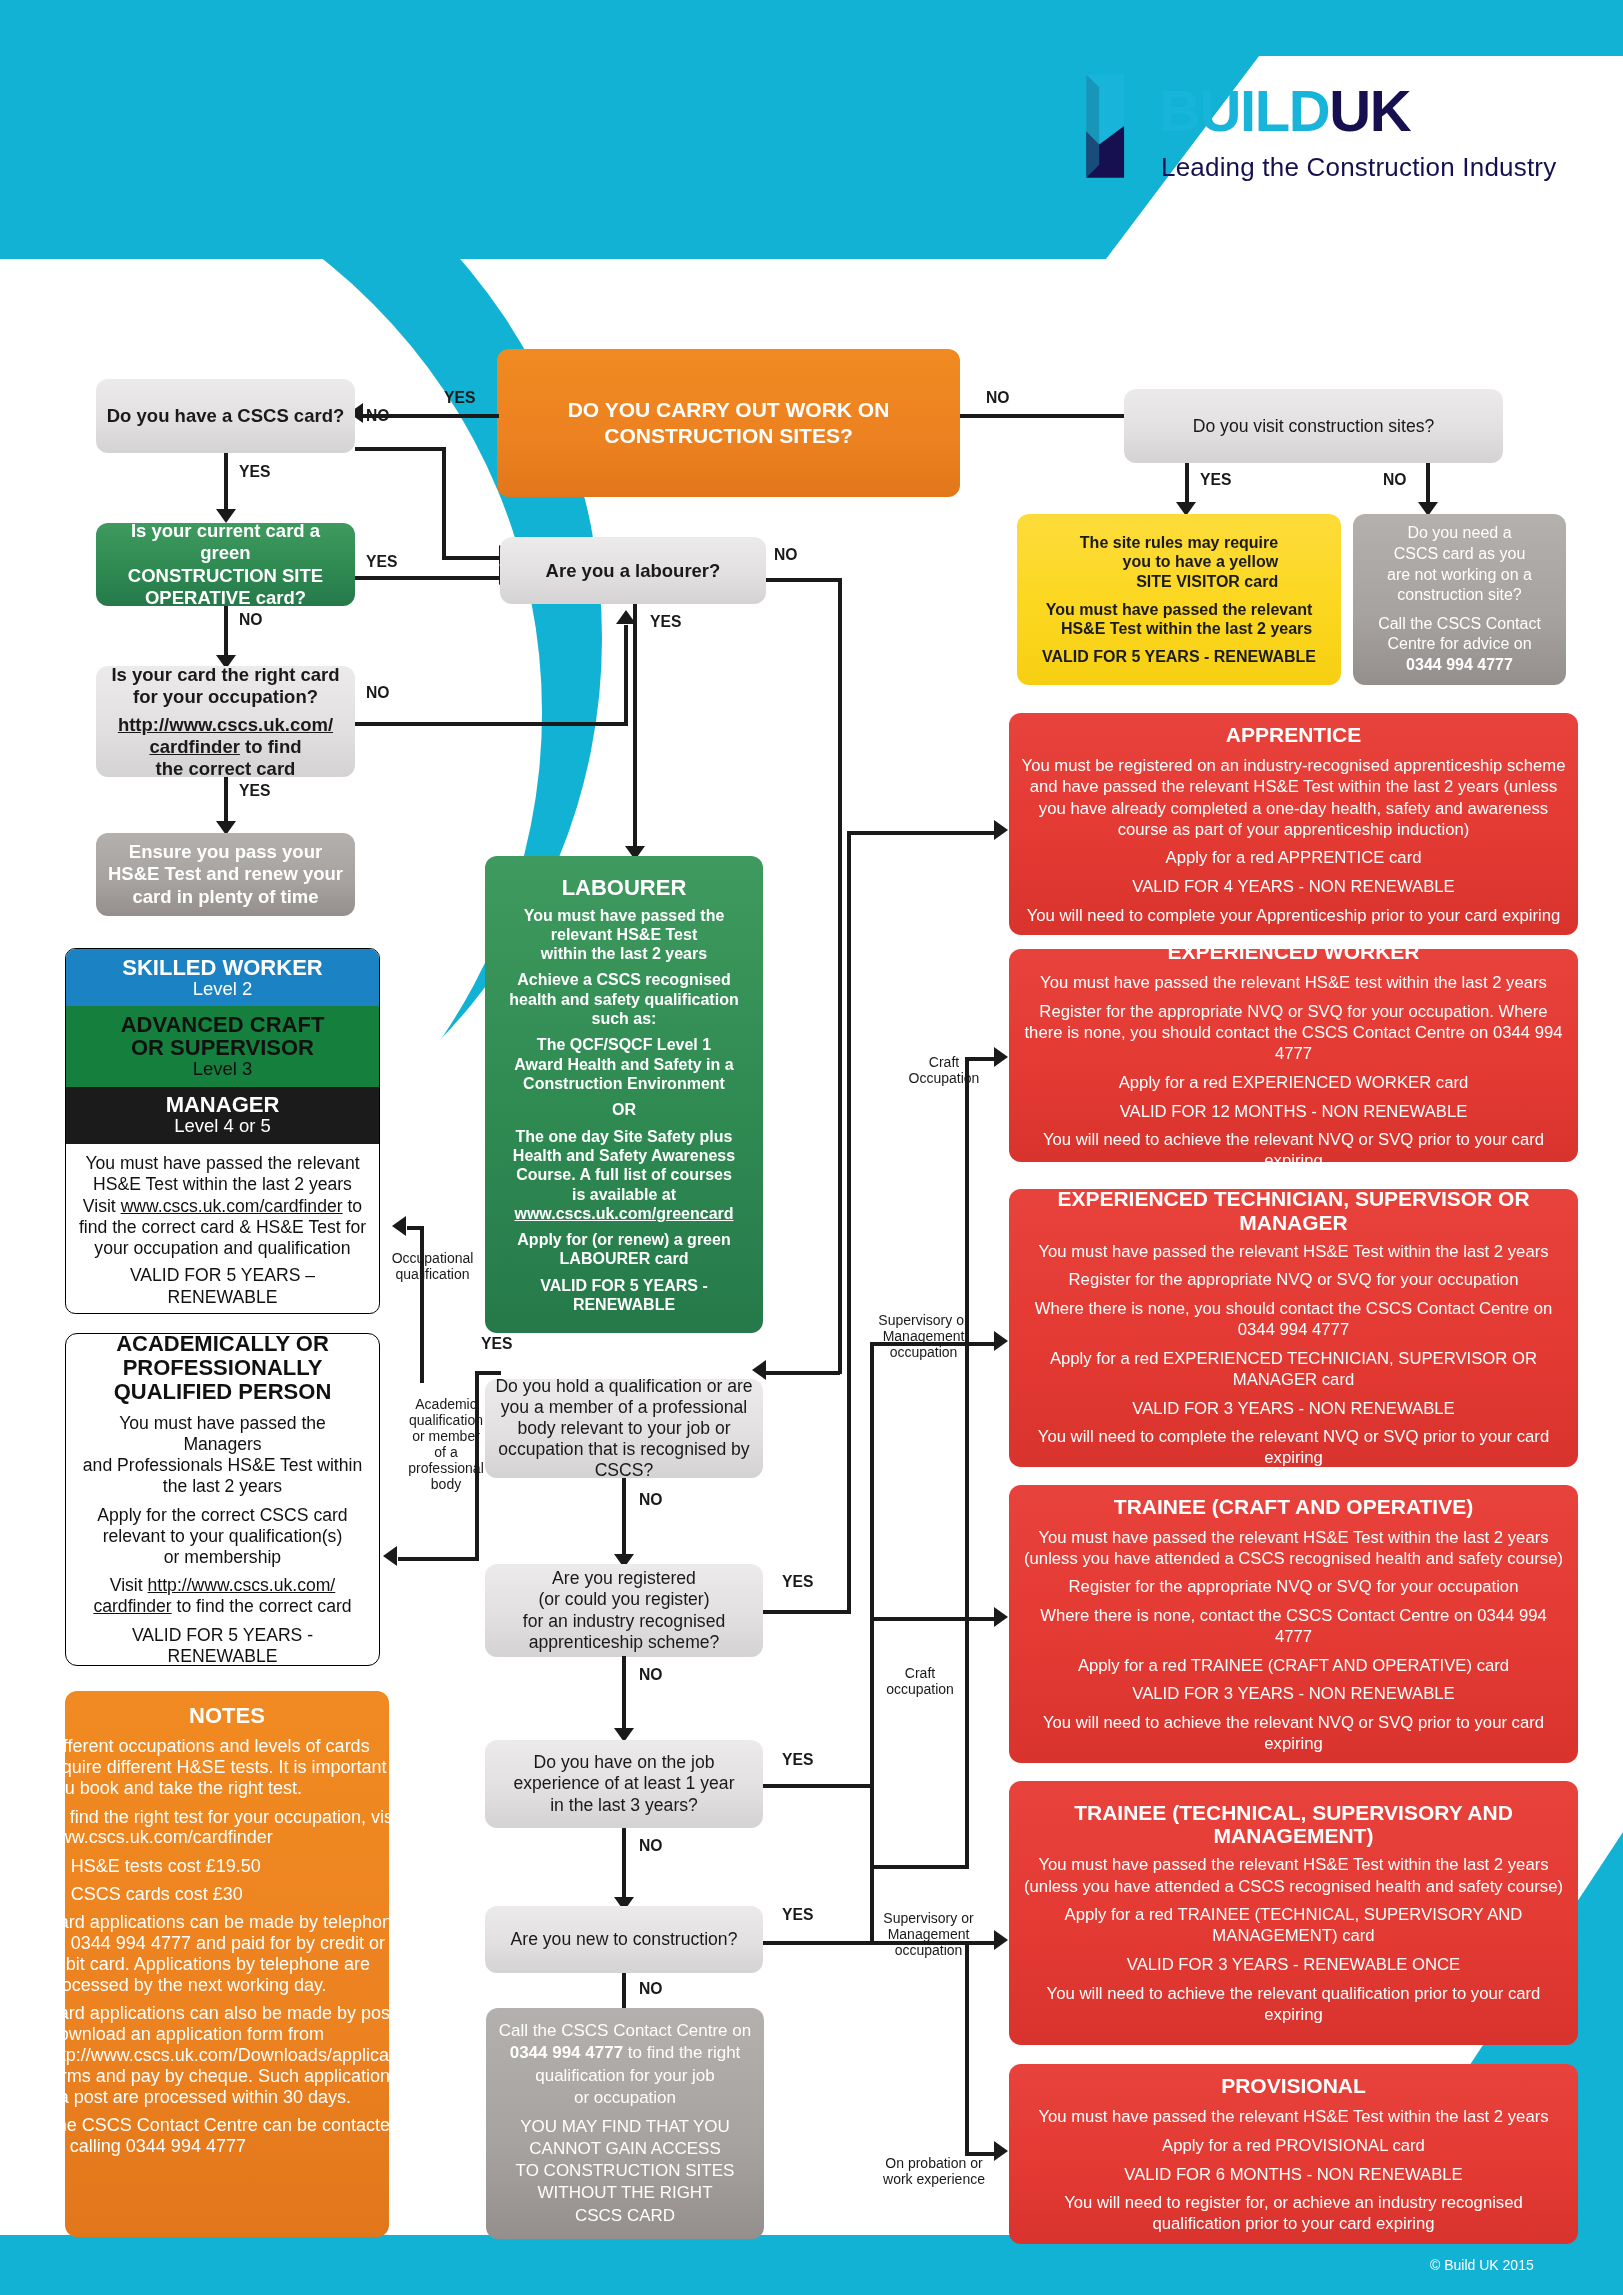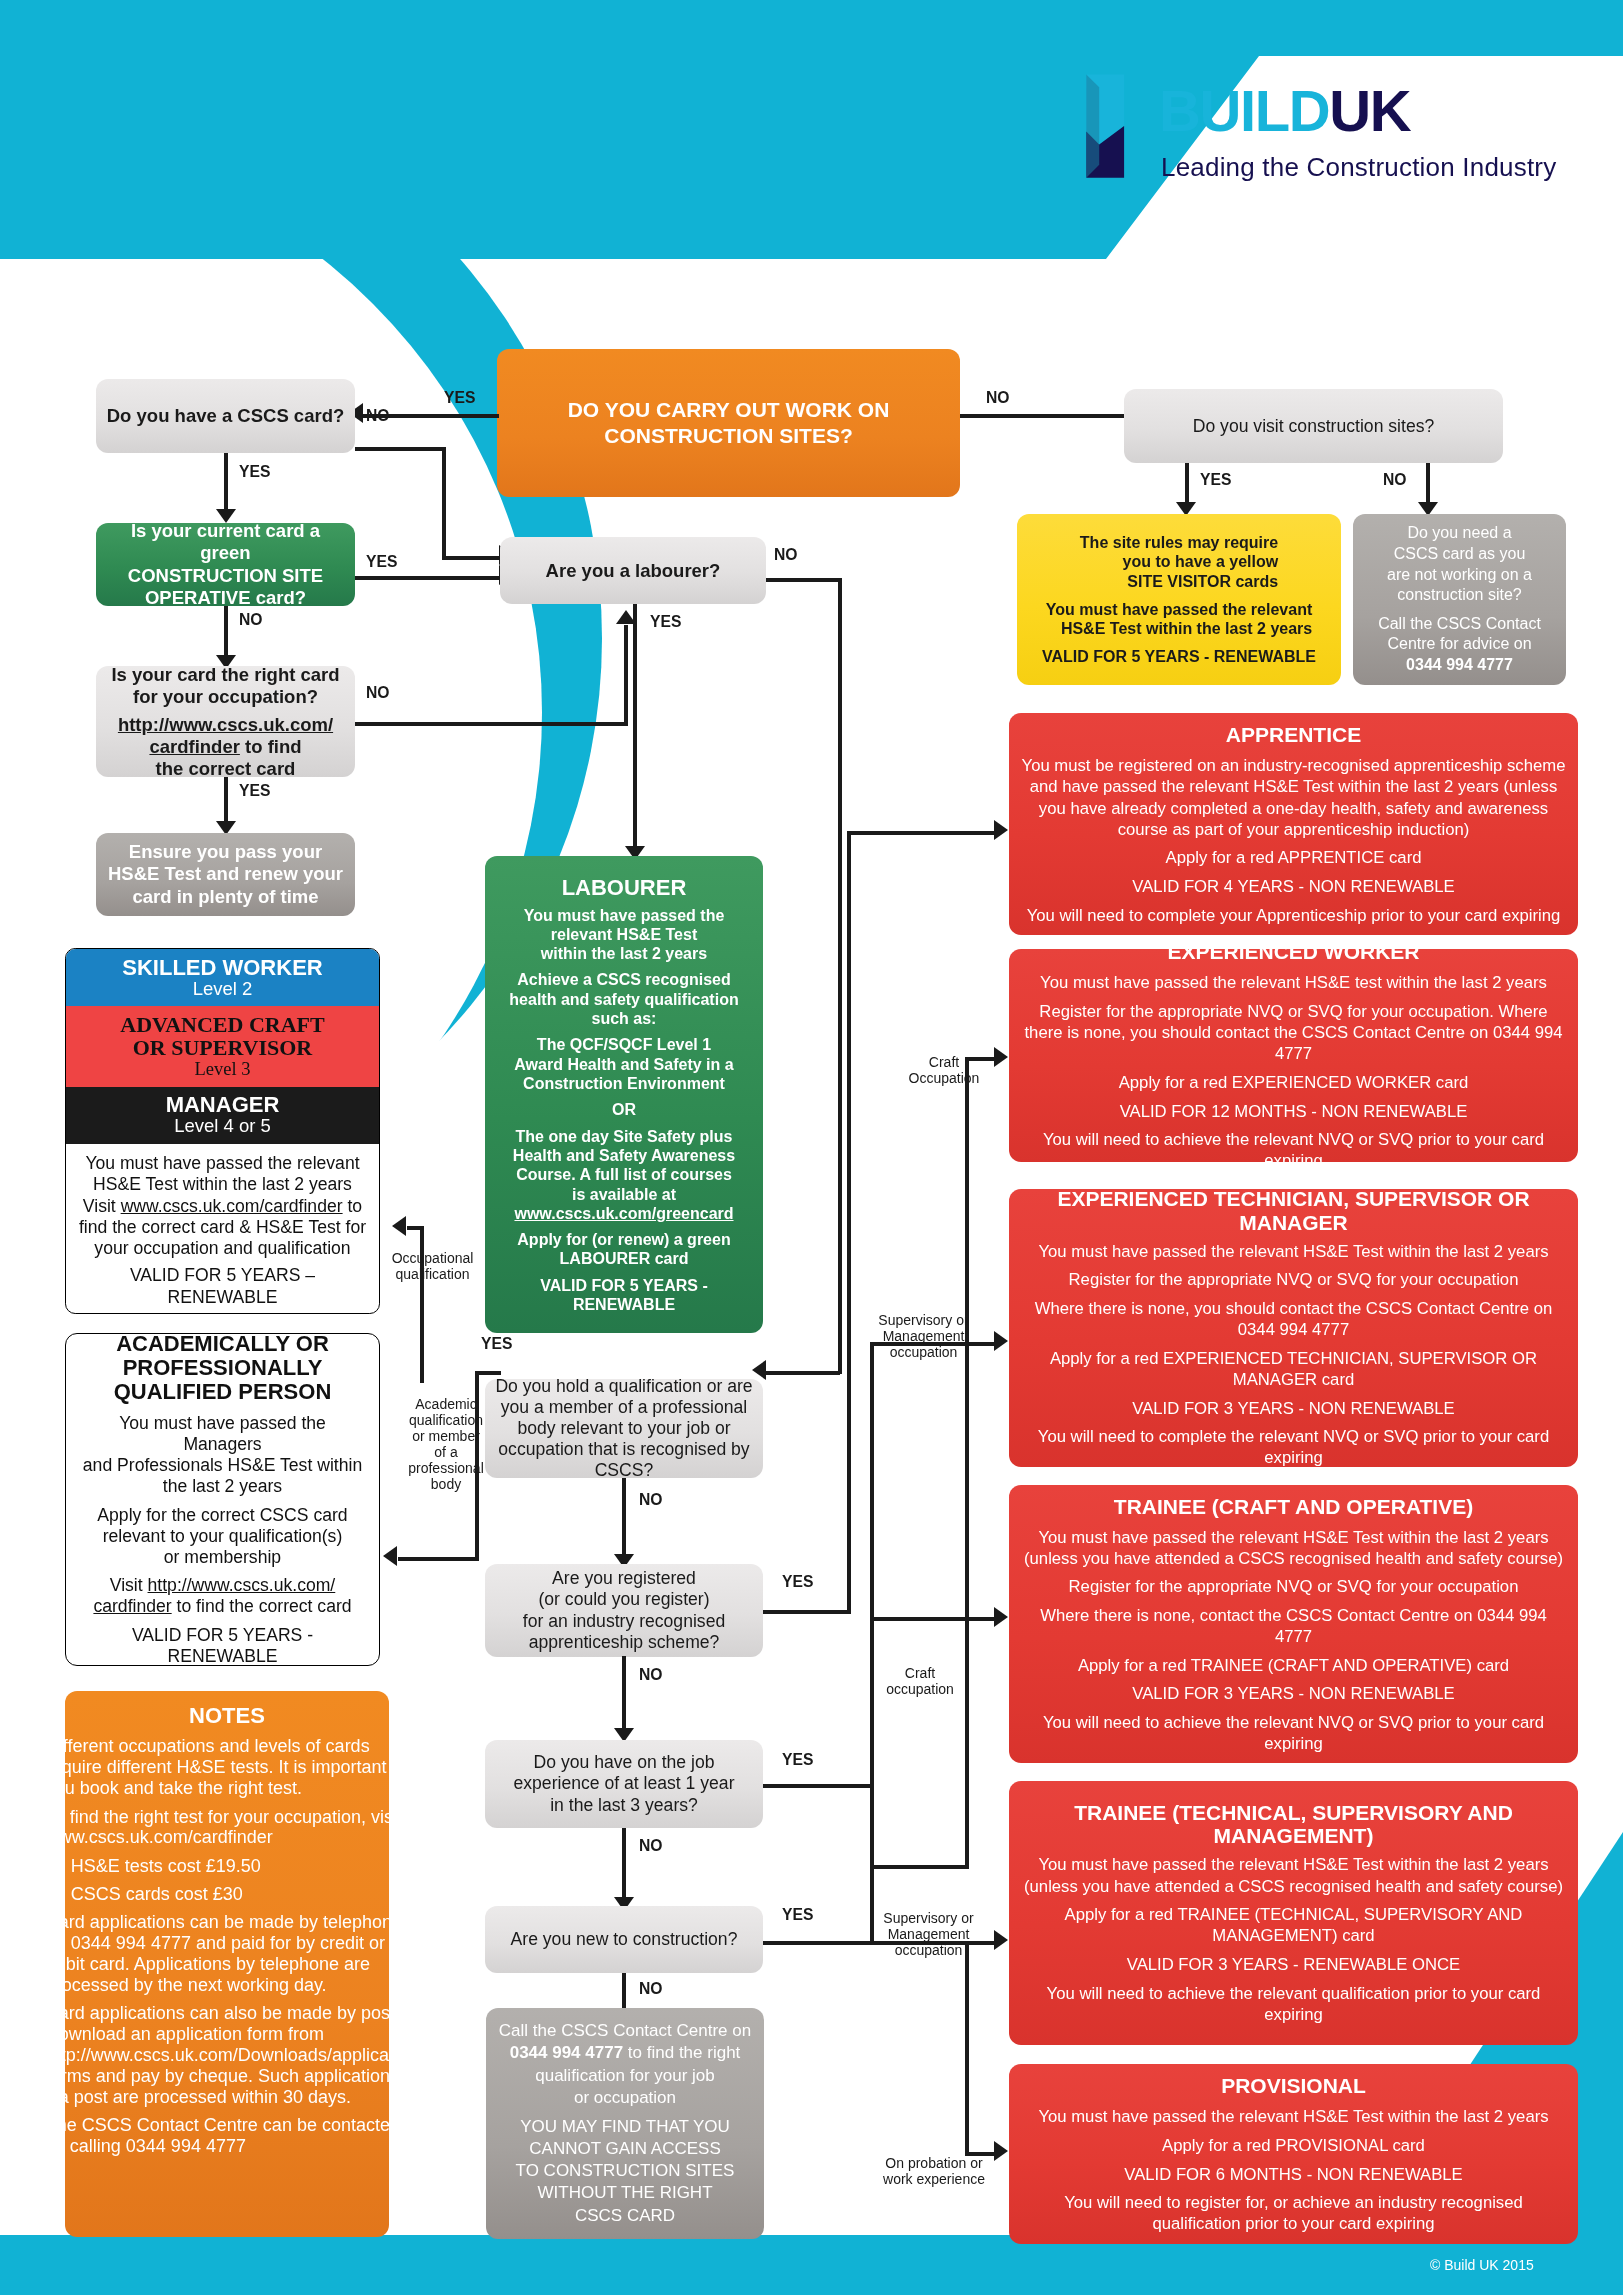--- a/index.html
+++ b/index.html
@@ -98,21 +98,21 @@
 
   
   .cardbox{
     position:absolute;box-sizing:border-box;border:1.4px solid #000;border-radius:10.2px;
     overflow:hidden;background:#fff;
   }
   .strip{padding:6.5px 4.6px 7.4px;text-align:center;}
   .strip .big{font-weight:bold;font-size:22px;line-height:1.05;}
   .strip .sm{font-size:18.5px;line-height:1.1;}
   .s-blue{background:#1b82c4;color:#fff;}
-  .s-yellow{background:#ef4444;color:#111;font-family:Liberation Serif, serif;}
+  .s-yellow{background:#15803d;color:#111;}
   .s-black{background:#1b1b1b;color:#fff;}
   .cardbody{padding:9.3px 10.2px 11px;text-align:center;color:#111;font-size:17.6px;line-height:1.2;}
   .cardbody p{margin:0 0 6.5px;}
   .cardbody p:last-child{margin-bottom:0;}
 
   .u{text-decoration:underline;}
   ul.notes{margin:0;padding:0 2.8px 0 18.5px;text-align:left;}
   ul.notes li{margin-bottom:7.4px;font-size:18px;line-height:1.16;}
   ul.notes li:last-child{margin-bottom:0;}
 </style>
@@ -227,21 +227,21 @@
   <div class="elbl" style="left:1200px;top:471px;">YES</div>
 
   <div class="ln lv" style="left:1426px;top:463px;height:42px;"></div>
   <div class="ar ar-d" style="left:1418px;top:502px;"></div>
   <div class="elbl" style="left:1383px;top:471px;">NO</div>
 
   <div class="node yellow" style="left:1017px;top:514px;width:324px;height:171px;font-size:16px;font-weight:bold;line-height:1.24;text-align:right;">
     <p>
       <span>The site rules may require</span><br>
       <span>you to have a yellow</span><br>
-      <span>SITE VISITOR cards</span>
+      <span>SITE VISITOR card</span>
     </p>
     <p>
       <span>You must have passed the relevant</span><br>
       <span>HS&amp;E Test within the last 2 years</span>
     </p>
     <p>VALID FOR 5 YEARS - RENEWABLE</p>
   </div>
 
   <div class="node darkgrey" style="left:1353px;top:514px;width:213px;height:171px;font-size:16px;line-height:1.3;">
     <p>

